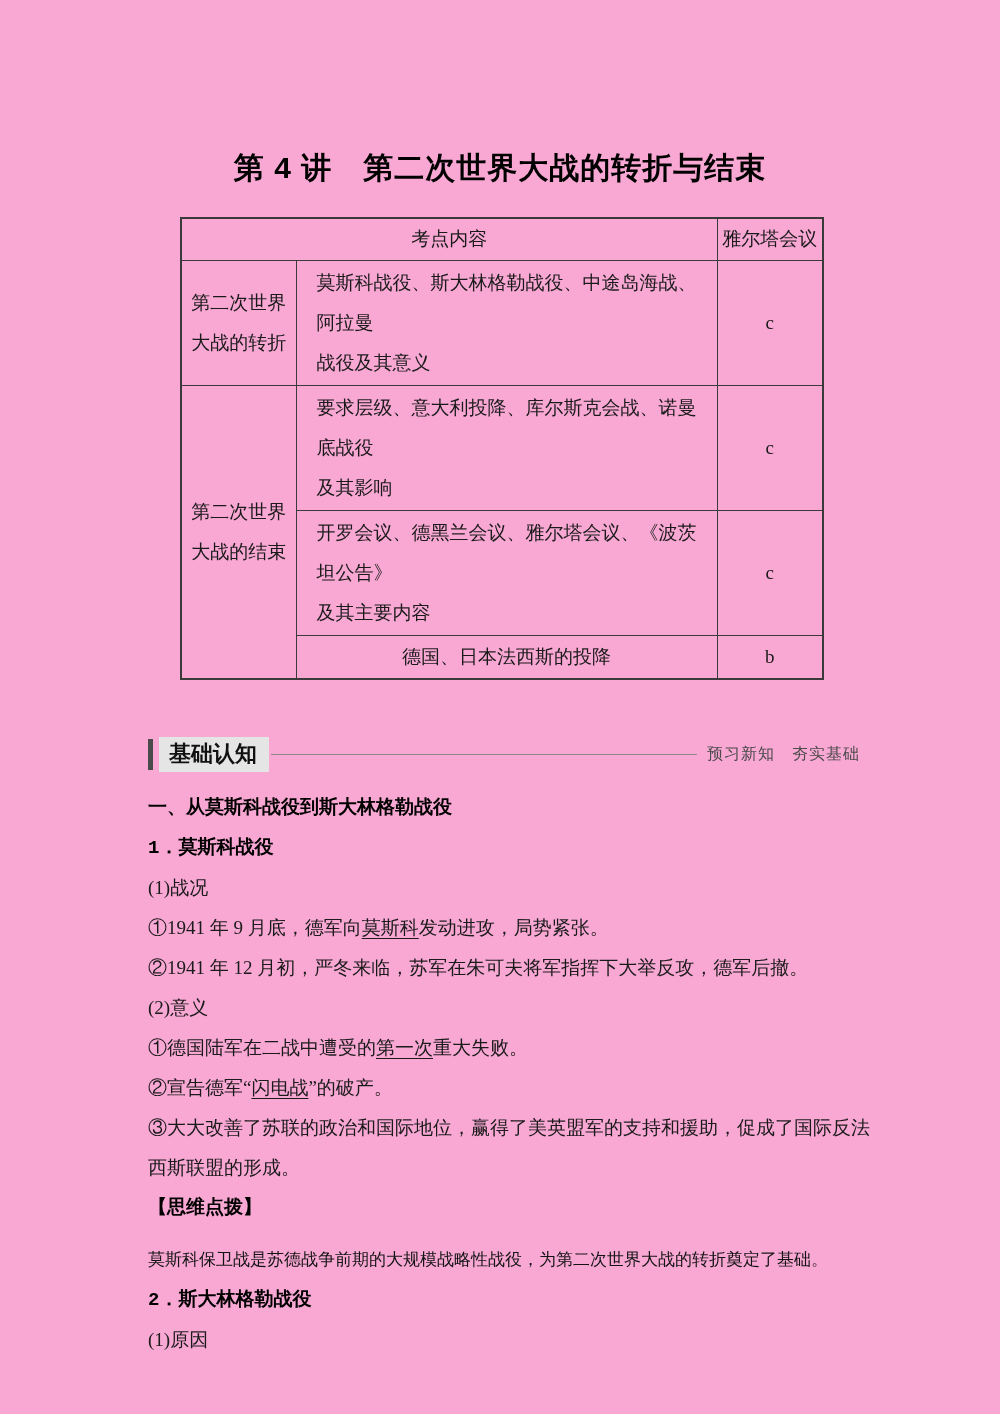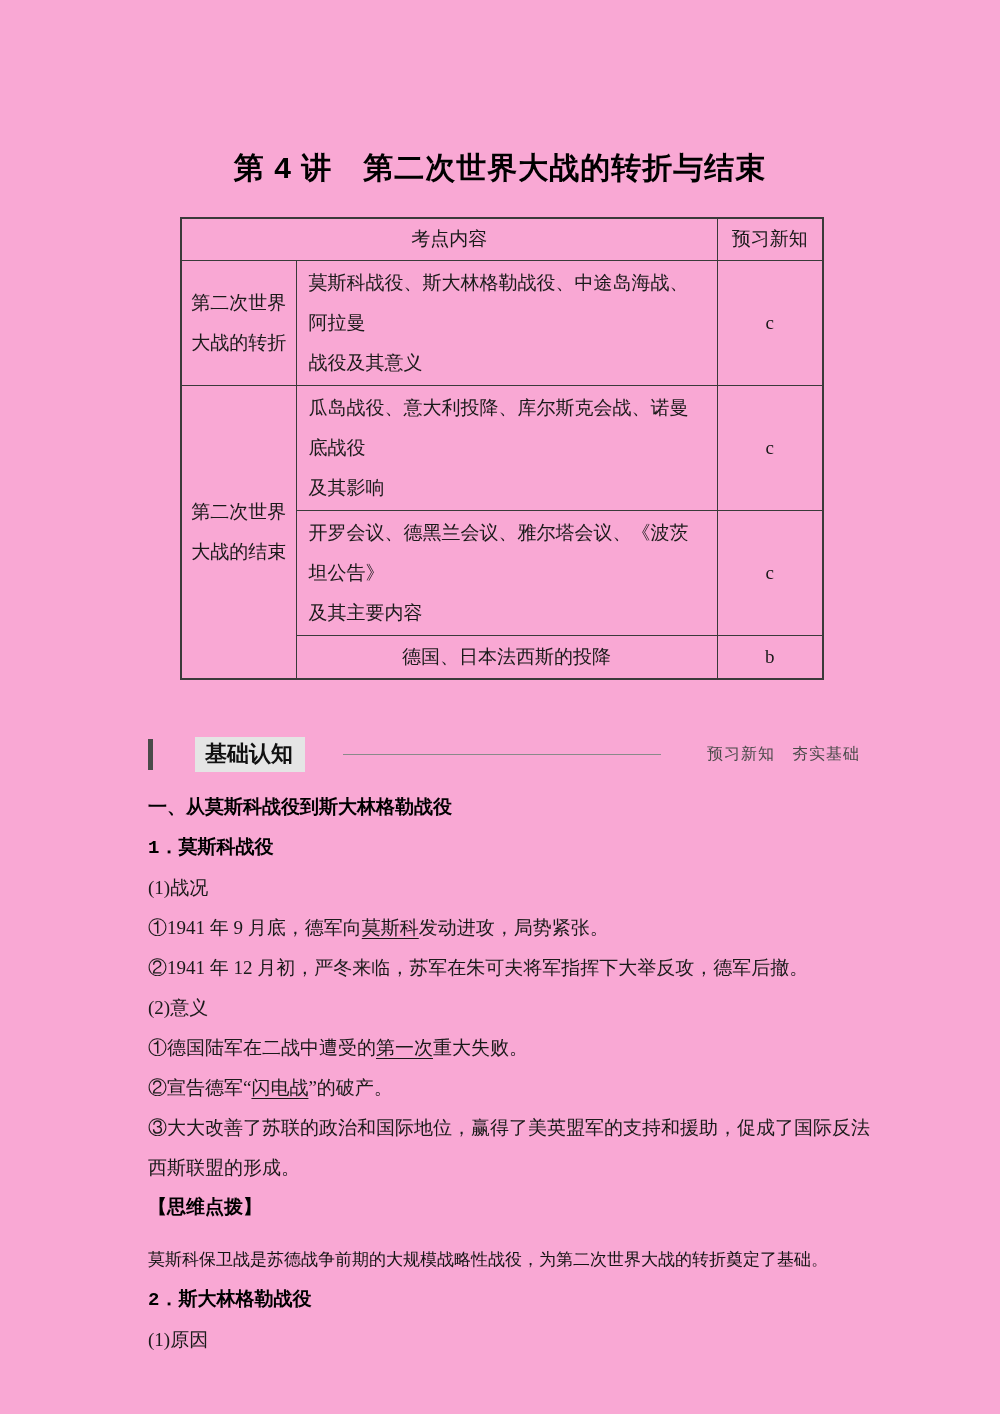--- a/index.html
+++ b/index.html
@@ -38,34 +38,33 @@
     border: 1.5px solid #3a3a3a;
     font-weight: normal;
     vertical-align: middle;
   }
   col.c-topic { width: 115px; }
   col.c-content { width: 421px; }
   col.c-level { width: 106px; }
   .kp .hdr { height: 42px; text-align: center; }
   .kp .topic-cell { text-align: center; font-family: Liberation Serif, serif; }
   .kp .topic-cell span { display: block; line-height: 40px; }
-  .kp .content-cell { padding: 2px 12px; }
+  .kp .content-cell { padding: 2px 20px; }
   .kp .content-cell span { display: block; line-height: 40px; }
   .kp .content-center { text-align: center; height: 44px; }
   .kp .level-cell { text-align: center; }
   .kp .r1 { height: 84px; }
   .kp .r2 { height: 80px; }
   .kp .r3 { height: 80px; }
   
   .section-band {
     margin: 56px 140px 12px 148px;
     display: flex;
     align-items: center;
     height: 36px;
-    gap: 36px;
   }
   .section-bar {
     width: 5px;
     height: 31px;
     background: #4a4a4a;
     flex: 0 0 auto;
   }
   .section-label {
     margin-left: 6px;
     background: #e5e5e5;
@@ -119,40 +118,40 @@
 
   <table class="kp">
     <colgroup>
       <col class="c-topic">
         <col class="c-content">
         <col class="c-level">
     </colgroup>
     <tbody>
       <tr class="hdr">
         <th colspan="2">考点内容</th>
-        <th>预习新知</th>
+        <th>雅尔塔会议</th>
       </tr>
       <tr class="r1">
         <td class="topic-cell">
           <span>第二次世界</span>
           <span>大战的转折</span>
         </td>
         <td class="content-cell">
           <span>莫斯科战役、斯大林格勒战役、中途岛海战、阿拉曼</span>
           <span>战役及其意义</span>
         </td>
         <td class="level-cell">c</td>
       </tr>
       <tr class="r2">
         <td class="topic-cell" rowspan="3">
           <span>第二次世界</span>
           <span>大战的结束</span>
         </td>
         <td class="content-cell">
-          <span>瓜岛战役、意大利投降、库尔斯克会战、诺曼底战役</span>
+          <span>要求层级、意大利投降、库尔斯克会战、诺曼底战役</span>
           <span>及其影响</span>
         </td>
         <td class="level-cell">c</td>
       </tr>
       <tr class="r3">
         <td class="content-cell">
           <span>开罗会议、德黑兰会议、雅尔塔会议、《波茨坦公告》</span>
           <span>及其主要内容</span>
         </td>
         <td class="level-cell">c</td>

